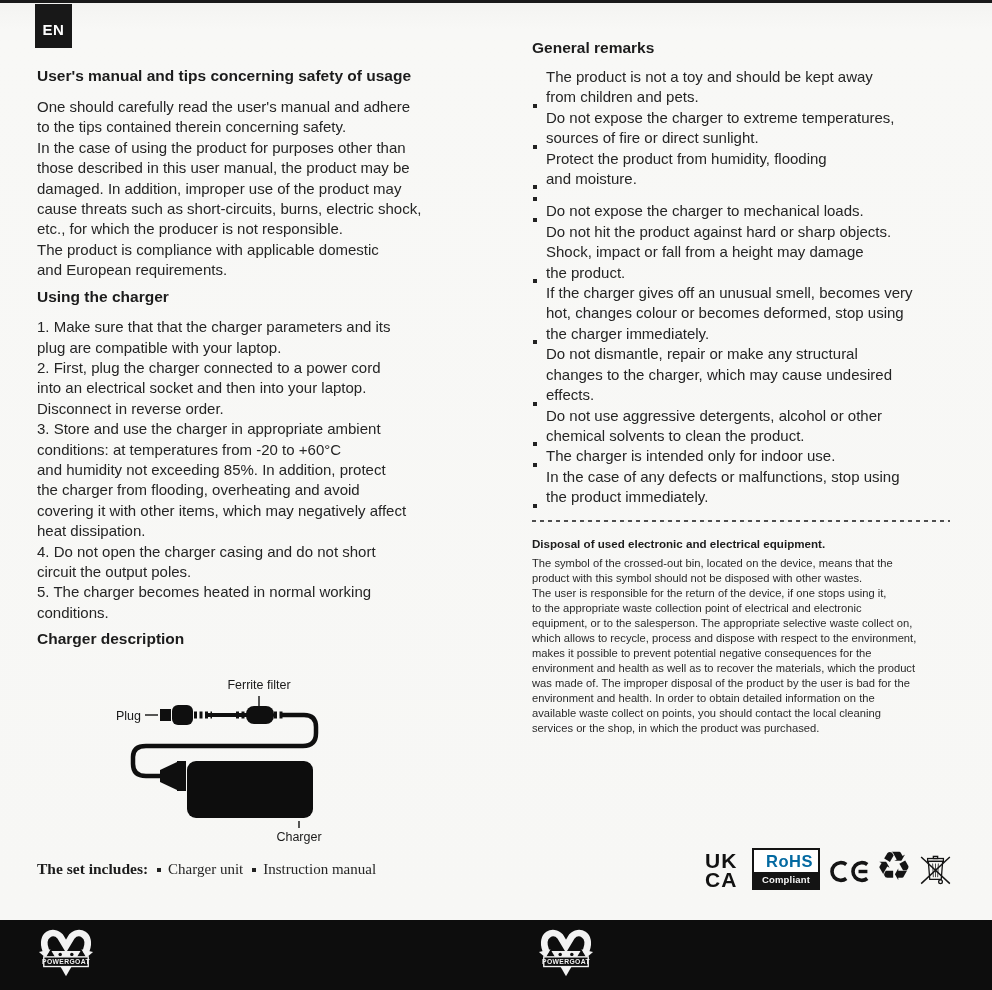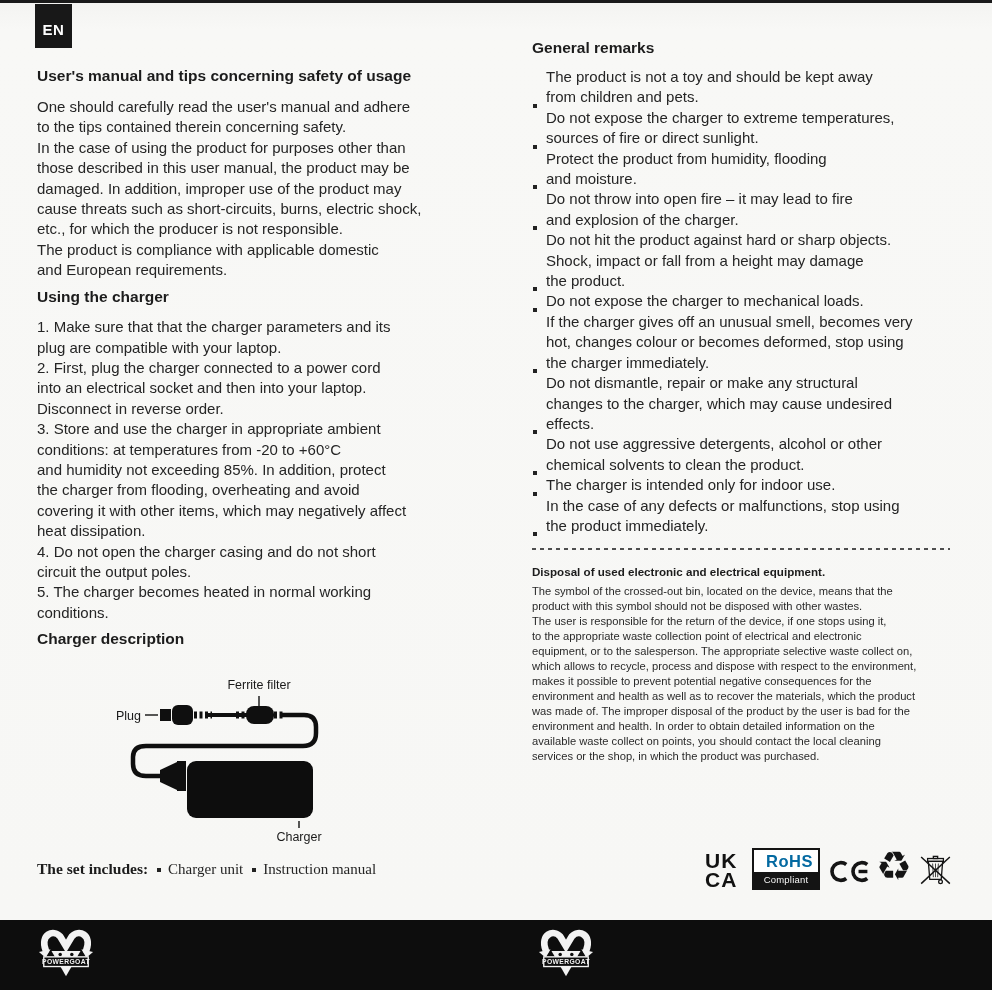--- a/index.html
+++ b/index.html
@@ -36,21 +36,21 @@
   .dashed-sep{
     margin-top:12px;height:2px;width:418px;
     background:repeating-linear-gradient(90deg,#4f4f4f 0 4px,transparent 4px 8px);
   }
   .disposal-h{font-size:11.6px;line-height:13px;margin:15px 0 0 0;font-weight:bold;color:#1c1c1c;}
   .disposal-b{font-size:11.2px;line-height:15px;margin:6px 0 0 0;white-space:pre-line;color:#2a2a2a;}
   .cert{position:absolute;}
   .ukca{left:705px;top:852px;font-weight:bold;font-size:21px;line-height:18.5px;letter-spacing:1px;color:#121212;}
   .rohs{left:752px;top:848px;width:64px;border:2.5px solid #141414;background:#fff;text-align:center;}
   .rohs .rt{font-size:16.5px;font-weight:bold;letter-spacing:.5px;color:#0369a1;padding:2px 12px 1px;}
-  .rohs .rs{background:#141414;color:#f5f5f5;font-size:9.5px;padding:2px 0 3px;letter-spacing:.2px;}
+  .rohs .rs{background:#141414;color:#f5f5f5;font-size:9.5px;padding:2px 0 3px;letter-spacing:.2px;font-weight:bold;}
   .ce{left:829px;top:856px;}
   .recycle{left:876px;top:845px;font-size:40px;line-height:42px;color:#141414;}
   .weee{left:919px;top:851px;}
   .bottombar{position:absolute;left:0;top:920px;width:992px;height:70px;background:#0d0d0d;}
   .goat{position:absolute;top:5px;}
   .goat1{left:37px;} .goat2{left:537px;}
 </style>
 </head>
 <body>
 
@@ -134,32 +134,30 @@
         <span class="btxt">Do not expose the charger to extreme temperatures,
 sources of fire or direct sunlight.</span>
       </li>
     <li>
         <span class="dot"></span>
         <span class="btxt">Protect the product from humidity, flooding
 and moisture.</span>
       </li>
     <li>
         <span class="dot"></span>
-        <span class="btxt">Do not throw into open fire – it may lead to fire
-and explosion of the charger.</span>
+      </li>
+    <li>
+        <span class="dot"></span>
+        <span class="btxt">Do not expose the charger to mechanical loads.</span>
       </li>
     <li>
         <span class="dot"></span>
         <span class="btxt">Do not hit the product against hard or sharp objects.
 Shock, impact or fall from a height may damage
 the product.</span>
-      </li>
-    <li>
-        <span class="dot"></span>
-        <span class="btxt">Do not expose the charger to mechanical loads.</span>
       </li>
     <li>
         <span class="dot"></span>
         <span class="btxt">If the charger gives off an unusual smell, becomes very
 hot, changes colour or becomes deformed, stop using
 the charger immediately.</span>
       </li>
     <li>
         <span class="dot"></span>
         <span class="btxt">Do not dismantle, repair or make any structural

